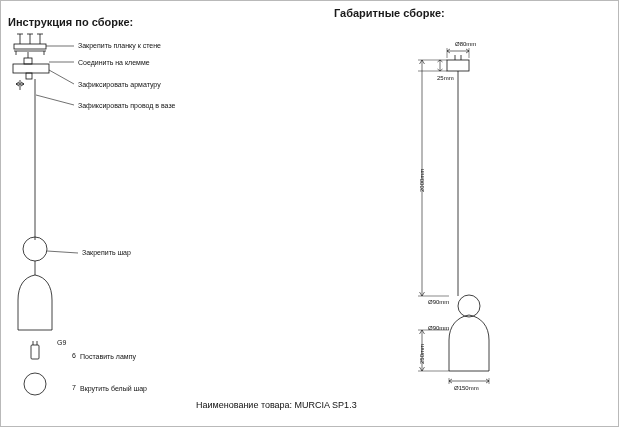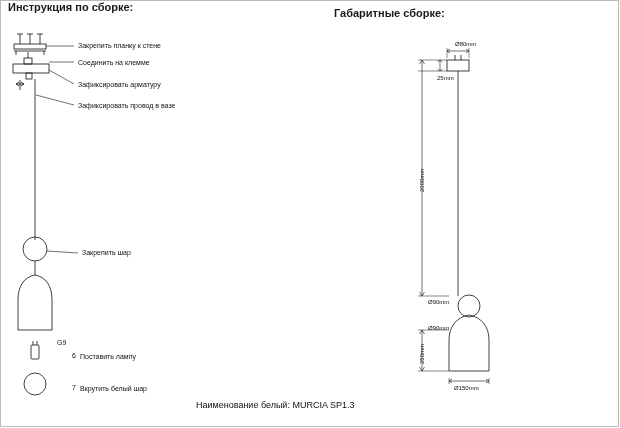--- a/index.html
+++ b/index.html
@@ -26,21 +26,21 @@
     border: 1px solid #b9b9b9;
     box-sizing: border-box;
   }
   .title {
     position: absolute;
     font-size: 11px;
     color: #1a1a1a;
     font-weight: bold;
     white-space: nowrap;
   }
-  #title-left { left: 8px; top: 1px; }
+  #title-left { left: 8px; top: 16px; }
   #title-right { left: 334px; top: 7px; }
 
   .callout {
     position: absolute;
     font-size: 7px;
     color: #111111;
     white-space: nowrap;
     line-height: 9px;
   }
   .dimlabel {
@@ -220,15 +220,15 @@
   <div class="callout" style="left:80px; top:384px;">Вкрутить белый шар</div>
 
   <div class="dimlabel" style="left:455px; top:41px;">Ø80mm</div>
   <div class="dimlabel" style="left:437px; top:75px;">25mm</div>
   <div class="dimlabel vert" style="left:419px; top:192px;">2000mm</div>
   <div class="dimlabel" style="left:428px; top:299px;">Ø90mm</div>
   <div class="dimlabel" style="left:428px; top:325px;">Ø90mm</div>
   <div class="dimlabel vert" style="left:419px; top:364px;">250mm</div>
   <div class="dimlabel" style="left:454px; top:385px;">Ø150mm</div>
 
-  <div class="bottom-caption">Наименование белый: MURCIA SP1.3</div>
+  <div class="bottom-caption">Наименование товара: MURCIA SP1.3</div>
 
 </div>
 
 </body></html>

